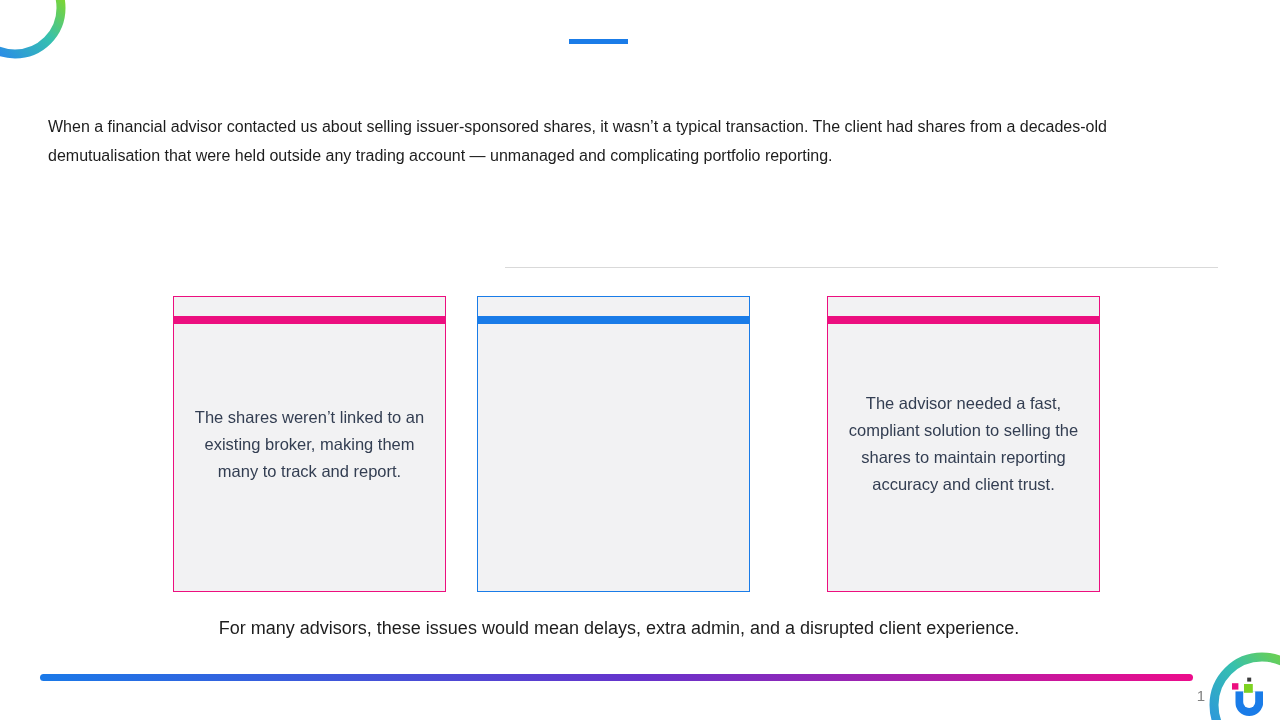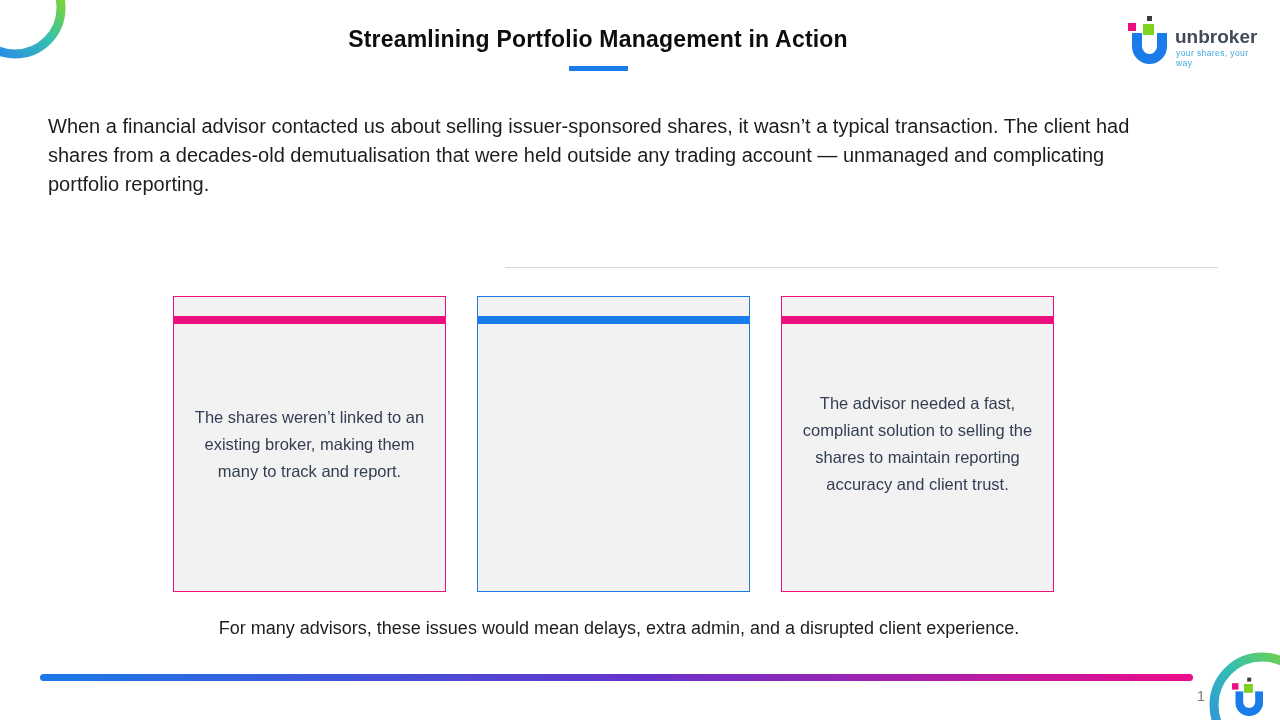--- a/index.html
+++ b/index.html
@@ -27,21 +27,21 @@
   .ubug .sq-pink  { position:absolute; left:0px;  top:9px;  width:8px;  height:8px;  background:#ec0f7f; }
   .ubug .sq-green { position:absolute; left:15px; top:10px; width:11px; height:11px; background:#7ed321; }
   .ubug .u-shape  { position:absolute; left:4px;  top:19px; width:35px; height:31px;
                     box-sizing:border-box; border:10px solid #1a7ce8; border-top:none;
                     border-radius:0 0 17.5px 17.5px; }
   .brand-name { position:absolute; left:47px; top:12px; font-size:19px; font-weight:700; color:#414b5a; }
   .brand-tagline { position:absolute; left:48px; top:34px; font-size:8.5px; letter-spacing:0.4px; color:#41a7e0; }
 
   
   .intro { position:absolute; left:48px; top:112px; width:1150px; max-width:1150px;
-           font-size:20px; line-height:29px; color:#1d1d1d; }
+           font-size:16px; line-height:29px; color:#1d1d1d; }
   .intro-inner { max-width:1100px; }
 
   
   .challenges-heading { position:absolute; left:47px; top:243px; font-size:20px; color:#1d1d1d; }
   .heading-divider { position:absolute; left:505px; top:267px; width:713px; height:1px; background:#d9d9d9; }
 
   
   .card { position:absolute; top:296px; width:273px; height:296px;
           box-sizing:border-box; background:#f2f2f3; border:1px solid #ec0f7f;
           display:flex; align-items:center; justify-content:center; }
@@ -74,51 +74,40 @@
       <linearGradient id="gtl" gradientUnits="userSpaceOnUse" x1="0" y1="58" x2="62" y2="-4">
         <stop offset="0" stop-color="#2b8be8"></stop>
         <stop offset="0.55" stop-color="#35c0b0"></stop>
         <stop offset="1" stop-color="#7ed62f"></stop>
       </linearGradient>
     </defs>
     <circle cx="15" cy="8" r="46" fill="none" stroke="url(#gtl)" stroke-width="9"></circle>
   </svg>
 
   <div class="title-wrap">
-    <div class="page-title">Streamlining Portfolio Management in Action</div>
     <div class="title-underline" style="background-color: rgb(26, 124, 232);"></div>
   </div>
 
-  <div class="brand">
-    <div class="ubug">
-      <span class="sq-dark"></span>
-      <span class="sq-pink"></span>
-      <span class="sq-green"></span>
-      <span class="u-shape" style="border-color: rgb(26, 124, 232);"></span>
-    </div>
-    <div class="brand-name">unbroker</div>
-    <div class="brand-tagline">your shares, your way</div>
-  </div>
 
   <div class="intro">
     <div class="intro-inner">When a financial advisor contacted us about selling issuer-sponsored shares, it wasn’t a typical transaction. The client had shares from a decades-old demutualisation that were held outside any trading account — unmanaged and complicating portfolio reporting.</div>
   </div>
 
   <div class="heading-divider"></div>
 
   <div class="card c1" style="border-color: rgb(236, 15, 127);">
     <div class="card-bar" style="background-color: rgb(236, 15, 127);"></div>
     <div class="card-text">The shares weren’t linked to an existing broker, making them many to track and report.</div>
   </div>
 
   <div class="card c2" style="border-color: rgb(26, 124, 232);">
     <div class="card-bar" style="background-color: rgb(26, 124, 232);"></div>
   </div>
 
-  <div class="card c3" style="border-color: rgb(236, 15, 127);">
+  <div class="card c3" style="border-color: rgb(236, 15, 127); margin-left: 46px;">
     <div class="card-bar" style="background-color: rgb(236, 15, 127);"></div>
     <div class="card-text">The advisor needed a fast, compliant solution to selling the shares to maintain reporting accuracy and client trust.</div>
   </div>
 
   <div class="footnote-wrap">
     <span class="footnote">For many advisors, these issues would mean delays, extra admin, and a disrupted client experience.</span>
   </div>
 
   <div class="footer-line"></div>
   <div class="page-number">1</div>

